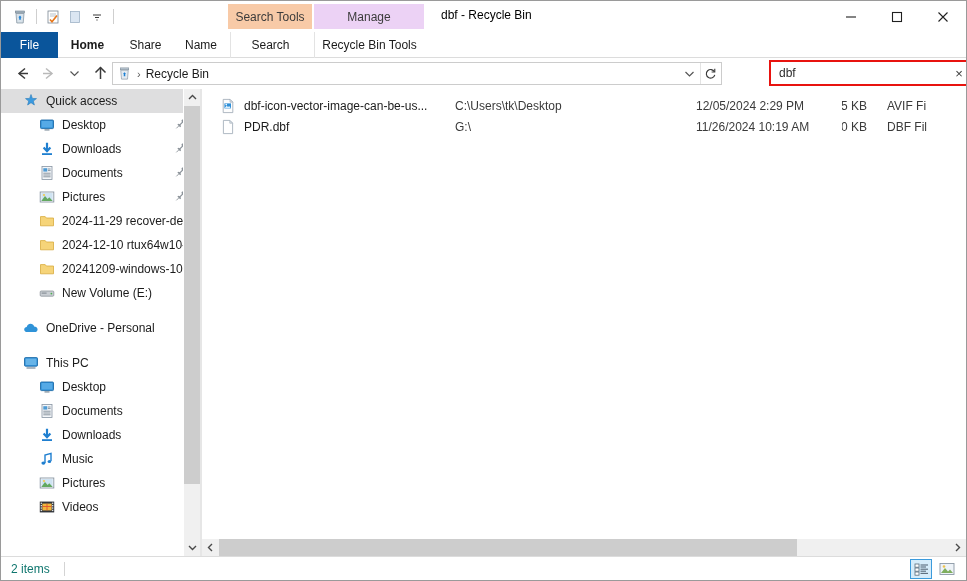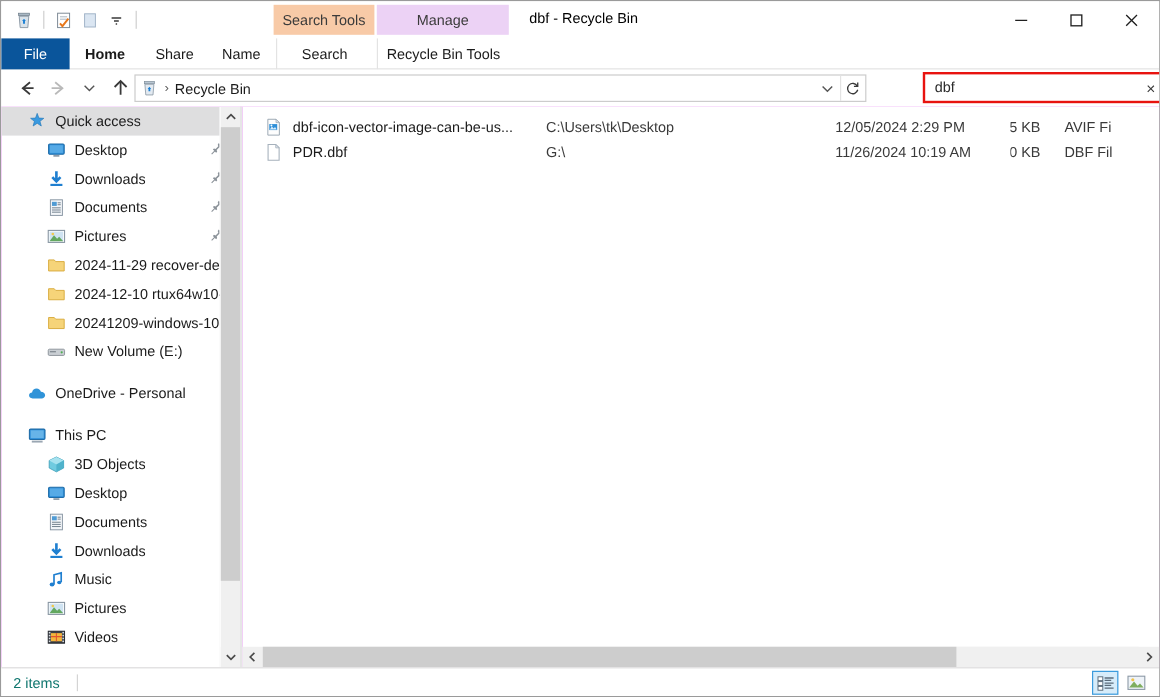--- a/index.html
+++ b/index.html
@@ -143,21 +143,21 @@
   .search-clear {
     width: 26px; height: 100%;
     display: flex; align-items: center; justify-content: center;
     color: #3a3a3a; font-size: 13px;
   }
 
   
   .body {
     position: absolute; left: 0; top: 88px;
     width: 965px; height: 467px;
-    background: #d946ef;
+    background: #0f766e;
   }
 
   
   .navpane {
     position: absolute; left: 0; top: 0;
     width: 199px; height: 467px;
     background: #ffffff;
     overflow: hidden;
   }
   .navlist { position: relative; padding-top: 0px; }
@@ -539,30 +539,20 @@
           <div class="nav-spacer"></div>
           <div class="nav-item" style="padding-left: 22px;">
             <span class="nav-ico">
               <svg width="16" height="16" viewBox="0 0 16 16">
                 <rect x="1.5" y="2.6" width="13" height="8.6" rx="1" fill="#2f8fd8" stroke="#1f6ca8" stroke-width=".9"></rect>
                 <rect x="2.6" y="3.6" width="10.8" height="6.5" fill="#67b4e8"></rect>
                 <rect x="3.5" y="12.2" width="9" height="1.6" fill="#9aa6b2"></rect>
               </svg>
             </span>
             <span class="nav-label">This PC</span>
-          </div>
-          <div class="nav-item" style="padding-left: 38px;">
-            <span class="nav-ico">
-              <svg width="16" height="16" viewBox="0 0 16 16">
-                <path d="M8 1.8 L14 4.8 L14 11 L8 14.2 L2 11 L2 4.8 Z" fill="#6fcbe0" stroke="#3d9fb8" stroke-width=".7"></path>
-                <path d="M8 1.8 L14 4.8 L8 8 L2 4.8 Z" fill="#a6e2ef"></path>
-                <path d="M8 8 L14 4.8 L14 11 L8 14.2 Z" fill="#4fb3cc"></path>
-              </svg>
-            </span>
-            <span class="nav-label">3D Objects</span>
           </div>
           <div class="nav-item" style="padding-left: 38px;">
             <span class="nav-ico">
               <svg width="16" height="16" viewBox="0 0 16 16">
                 <rect x="1.5" y="3" width="13" height="8.6" rx="1" fill="#2f8fd8" stroke="#1f6ca8" stroke-width=".9"></rect>
                 <rect x="2.6" y="4" width="10.8" height="6.4" fill="#56aae6"></rect>
                 <rect x="5.5" y="12.2" width="5" height="1.4" fill="#8a98a5"></rect>
               </svg>
             </span>
             <span class="nav-label">Desktop</span>

